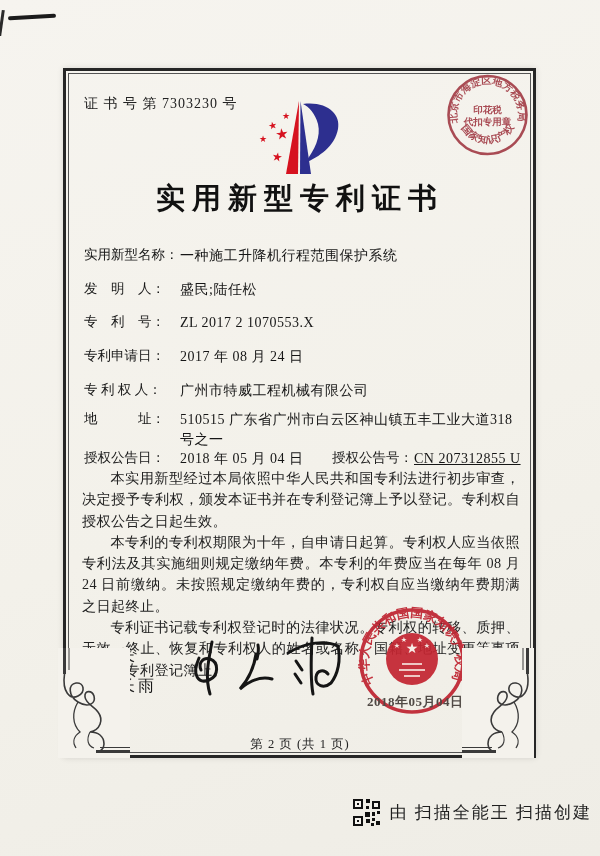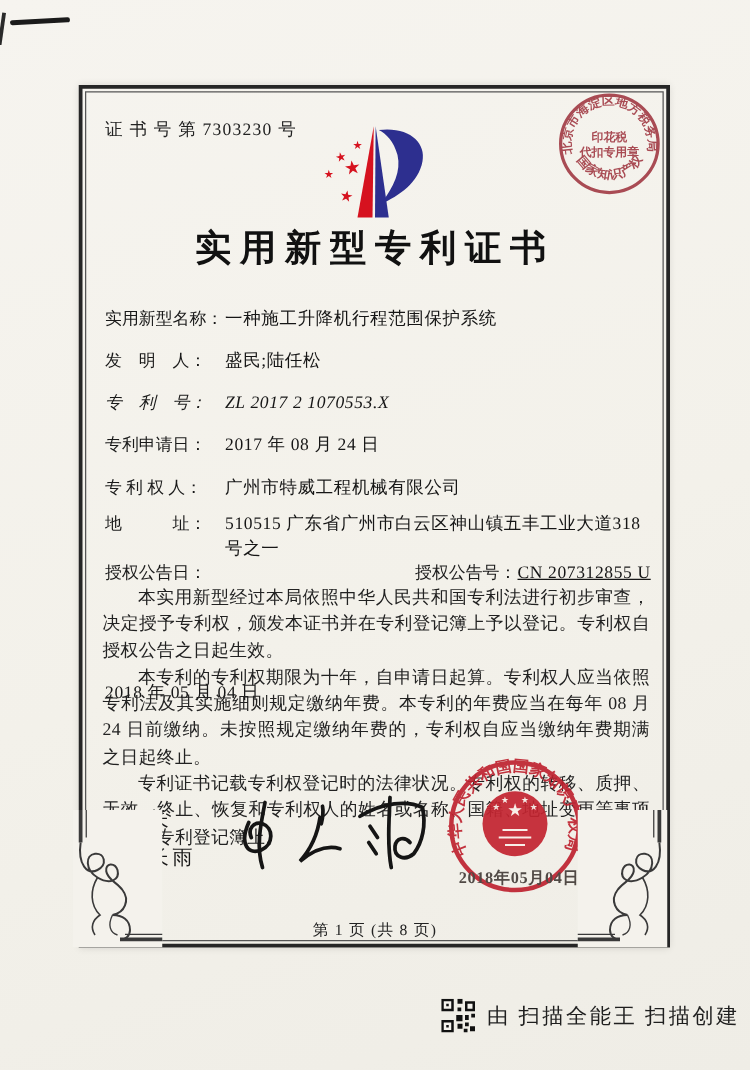--- a/index.html
+++ b/index.html
@@ -23,23 +23,23 @@
     content:""; position:absolute; inset:2px; border:1px solid #555;
   }
   .certno{left:84px; top:95px; font-size:14px; letter-spacing:1px; color:#222;}
   .title{
     left:0; top:179px; width:600px; text-align:center;
     font-size:29px; font-weight:bold; letter-spacing:7px; color:#111;
   }
   .fieldrow{left:84px; display:flex; align-items:flex-start; width:436px;}
   .flabel{flex:0 0 96px; font-size:13.5px; white-space:nowrap; color:#191919;}
   .fvalue{font-size:14px; color:#161616; line-height:20px; width:340px; letter-spacing:0.5px;}
-  .r1{top:246px;} .r2{top:280px;} .r3{top:313px;font-style:italic;} .r4{top:347px;}
+  .r1{top:246px;} .r2{top:280px;} .r3{top:313px;} .r4{top:347px;}
   .r5{top:381px;} .r6{top:410px;justify-content:center;}
-  .r7{top:449px;flex-direction:column;}
+  .r7{top:449px;}
   .pairR{left:332px; display:flex; top:449px;}
   .pairR .flabel{flex:0 0 82px;}
   .pairR .fvalue{width:auto;text-decoration:underline;}
   .bodytext{left:82px; top:468px; width:438px; font-size:14.2px; line-height:21.3px; color:#222; letter-spacing:0.3px;}
   .bodytext p{margin:0; text-indent:2em; text-align:justify;}
   .director{left:100px; top:646px; font-size:16px; letter-spacing:3px; color:#171717;}
   .director div{margin-bottom:9px;}
   .sig{left:182px; top:628px;}
   .seal-big{left:356px; top:606px;}
   .stamp-tax{left:440px; top:70px;}
@@ -188,21 +188,21 @@
       <path d="M6.5,0 V26" stroke-width="3"></path>
       <path d="M11,0 V22" stroke-width="1"></path>
       <path d="M38,103.5 H72" stroke-width="3"></path>
       <path d="M42,99.5 H72" stroke-width="1"></path>
       <path d="M6.5,26 C4,44 12,52 20,48 C28,44 26,34 18,35 C10,36 10,48 20,54 C30,60 38,56 36,48 C34,42 26,42 27,49 C28,56 36,58 40,64 C46,72 42,82 32,84 C40,84 46,88 46,96 C46,101 42,104 38,103.5" stroke-width="1.6"></path>
       <path d="M20,54 C14,64 14,76 22,84 C16,88 14,94 18,100" stroke-width="1.3"></path>
       <path d="M32,84 C28,92 30,98 36,100" stroke-width="1.1"></path>
     </g>
   </svg>
 
-  <div class="abs pagefoot">第 1 页 (共 8 页)</div>
+  <div class="abs pagefoot">第 2 页 (共 1 页)</div>
 
   <div class="abs scanline">
     <svg width="27" height="27" viewBox="0 0 27 27">
       <rect x="0" y="0" width="10" height="10" fill="#111"></rect>
       <rect x="2" y="2" width="6" height="6" fill="#f5f3ee"></rect>
       <rect x="4" y="4" width="2" height="2" fill="#111"></rect>
       <rect x="0" y="17" width="10" height="10" fill="#111"></rect>
       <rect x="2" y="19" width="6" height="6" fill="#f5f3ee"></rect>
       <rect x="4" y="21" width="2" height="2" fill="#111"></rect>
       <rect x="13" y="0" width="4" height="4" fill="#111"></rect>

